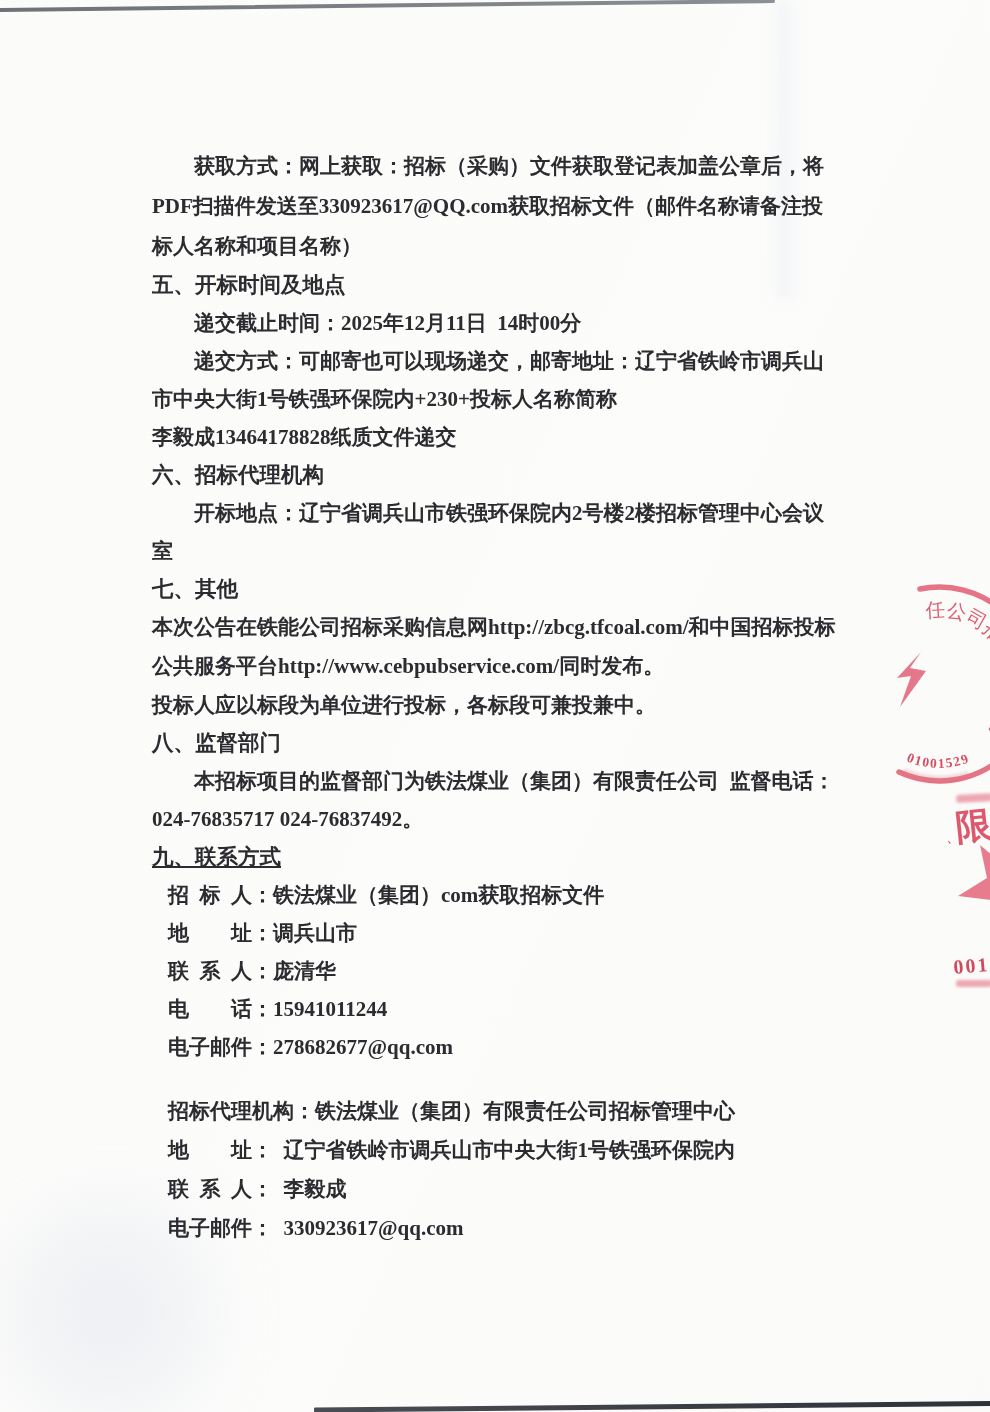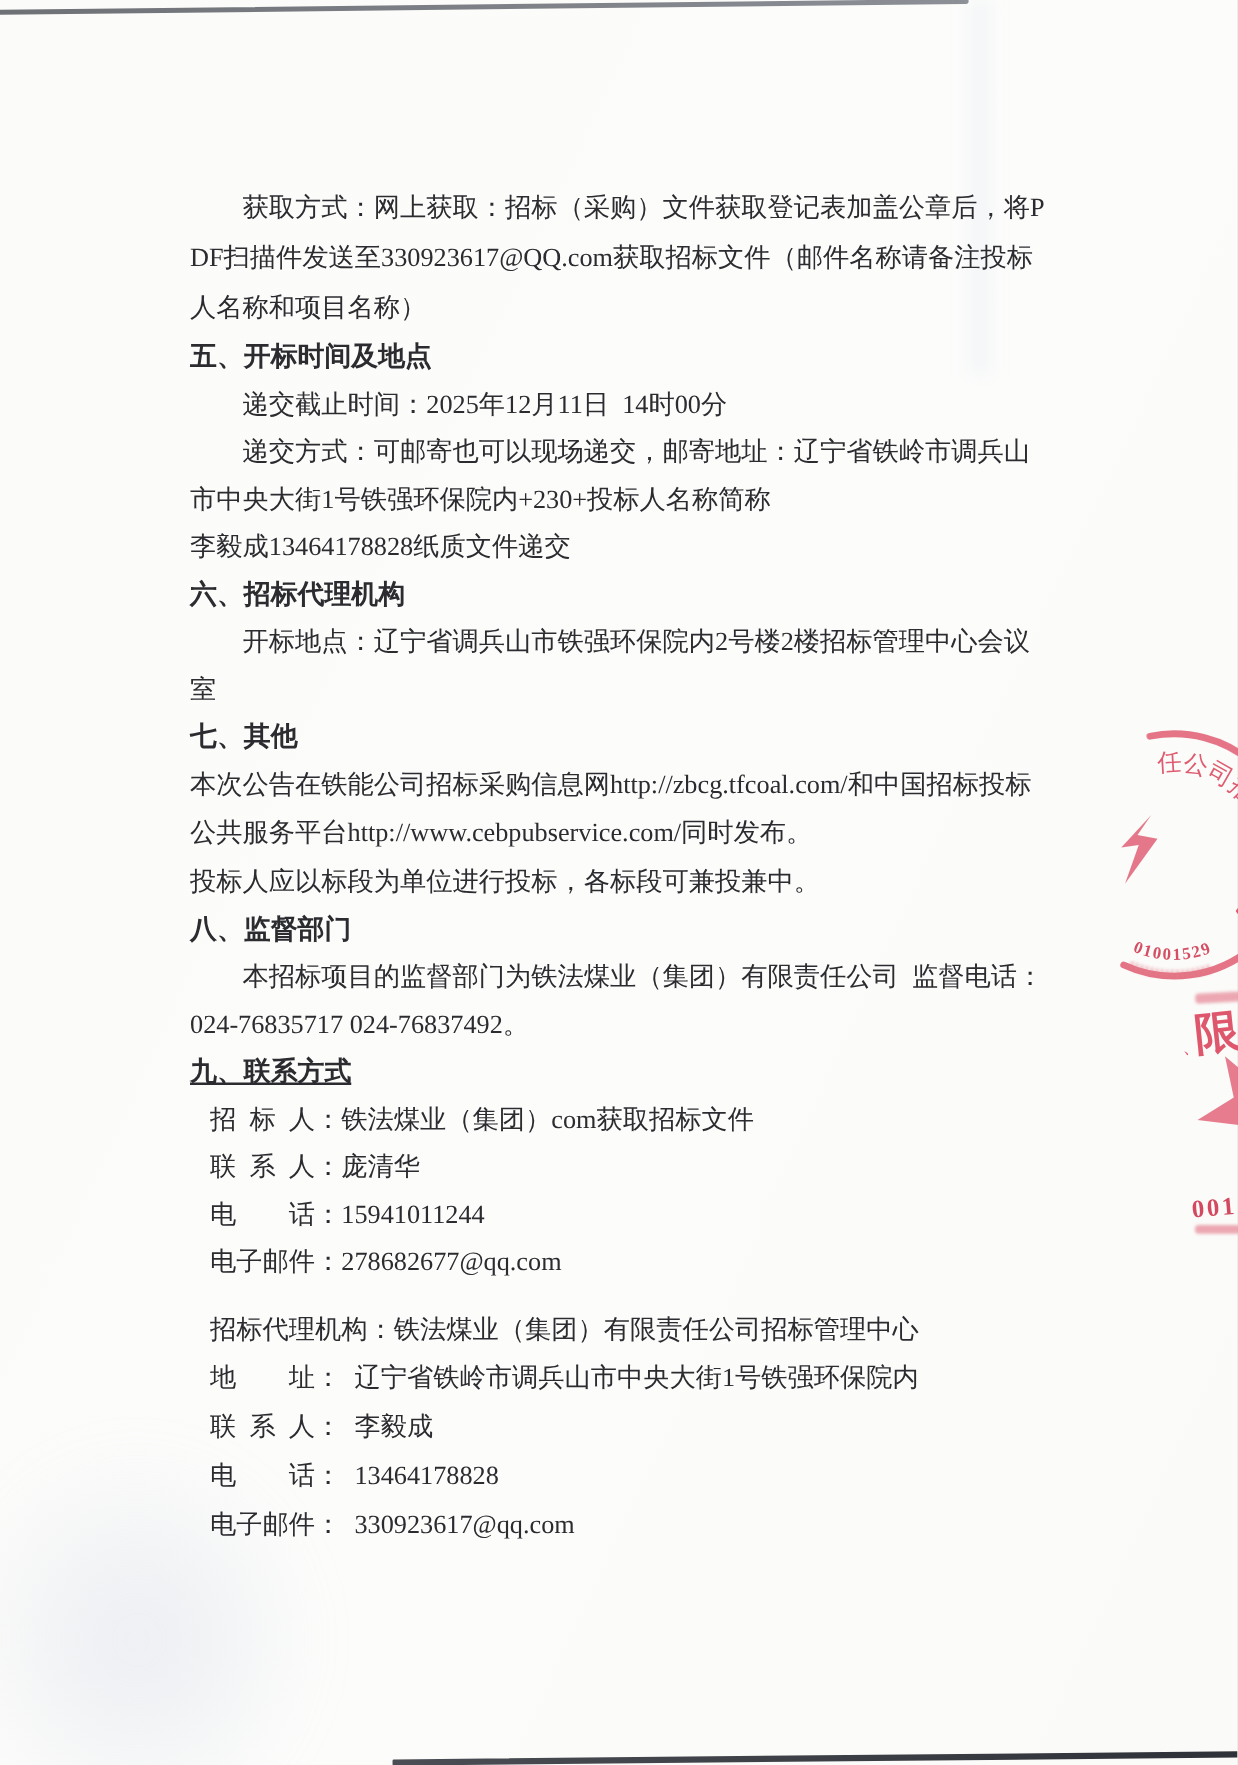--- a/index.html
+++ b/index.html
@@ -17,31 +17,31 @@
     transform:rotate(-0.55deg);transform-origin:right center;}
   .crease-top{position:absolute;left:770px;top:0;width:28px;height:300px;
     background:linear-gradient(to right,rgba(255,255,255,0),rgba(208,218,233,.22),rgba(255,255,255,0));
     filter:blur(6px);}
   .corner-tint{position:absolute;left:-40px;bottom:-60px;width:300px;height:320px;
     background:radial-gradient(closest-side,rgba(200,208,224,.30),rgba(200,208,224,0));
     filter:blur(18px);}
   
   .content{position:absolute;left:152px;top:146px;width:684px;
     font-size:21px;line-height:38px;color:#2b2b30;}
-  .content p,.content h2{margin:0;white-space:pre-wrap;word-break:break-all;font-weight:normal;}
+  .content p,.content h2{margin:0;white-space:pre-wrap;word-break:break-all;font-weight:bold;}
   .content h2{font-weight:bold;font-size:21.5px;}
   .indent{text-indent:42px;}
   .intro{line-height:40px;}
   .mt12{margin-top:12px;}
   .mtn6{margin-top:-6px;}
   .mtn8{margin-top:-8px;}
   .mtn12{margin-top:-12px;text-decoration:underline;}
   .gap22{margin-top:22px;line-height:39px;}
   .ct{padding-left:16px;}
-  .agency{margin-top:16px;line-height:39px;}
+  .agency{margin-top:26px;line-height:39px;}
   
   .seal-layer{position:absolute;left:0;top:0;pointer-events:none;}
   .seal-layer text{font-family:"Liberation Serif","DejaVu Serif",serif;}
 </style>
 </head>
 <body>
 
 <div class="page">
 
   <div class="scan-edge-top"></div>
@@ -61,29 +61,29 @@
 
     <h2 class="mtn8">七、其他</h2>
     <p class="gap22">本次公告在铁能公司招标采购信息网http://zbcg.tfcoal.com/和中国招标投标公共服务平台http://www.cebpubservice.com/同时发布。</p>
     <p>投标人应以标段为单位进行投标，各标段可兼投兼中。</p>
 
     <h2 class="mtn6">八、监督部门</h2>
     <p class="indent">本招标项目的监督部门为铁法煤业（集团）有限责任公司  监督电话：024-76835717 024-76837492。</p>
 
     <h2 class="mtn12">九、联系方式</h2>
     <p class="ct">招  标  人：铁法煤业（集团）com获取招标文件</p>
+    <p class="ct">地        址：调兵山市</p>
     <p class="ct">联  系  人：庞清华</p>
     <p class="ct">电        话：15941011244</p>
     <p class="ct">电子邮件：278682677@qq.com</p>
 
     <div class="agency">
       <p class="ct">招标代理机构：铁法煤业（集团）有限责任公司招标管理中心</p>
       <p class="ct">地        址：  辽宁省铁岭市调兵山市中央大街1号铁强环保院内</p>
       <p class="ct">联  系  人：  李毅成</p>
-      <p class="ct">电        话：  13464178828</p>
       <p class="ct">电子邮件：  330923617@qq.com</p>
     </div>
   </main>
 
   <svg class="seal-layer" width="990" height="1412" viewBox="0 0 990 1412">
     <defs>
       <filter id="inkblur" x="-20%" y="-20%" width="140%" height="140%">
         <feGaussianBlur stdDeviation="0.5"></feGaussianBlur>
       </filter>
       <filter id="smudge" x="-50%" y="-50%" width="200%" height="200%">

